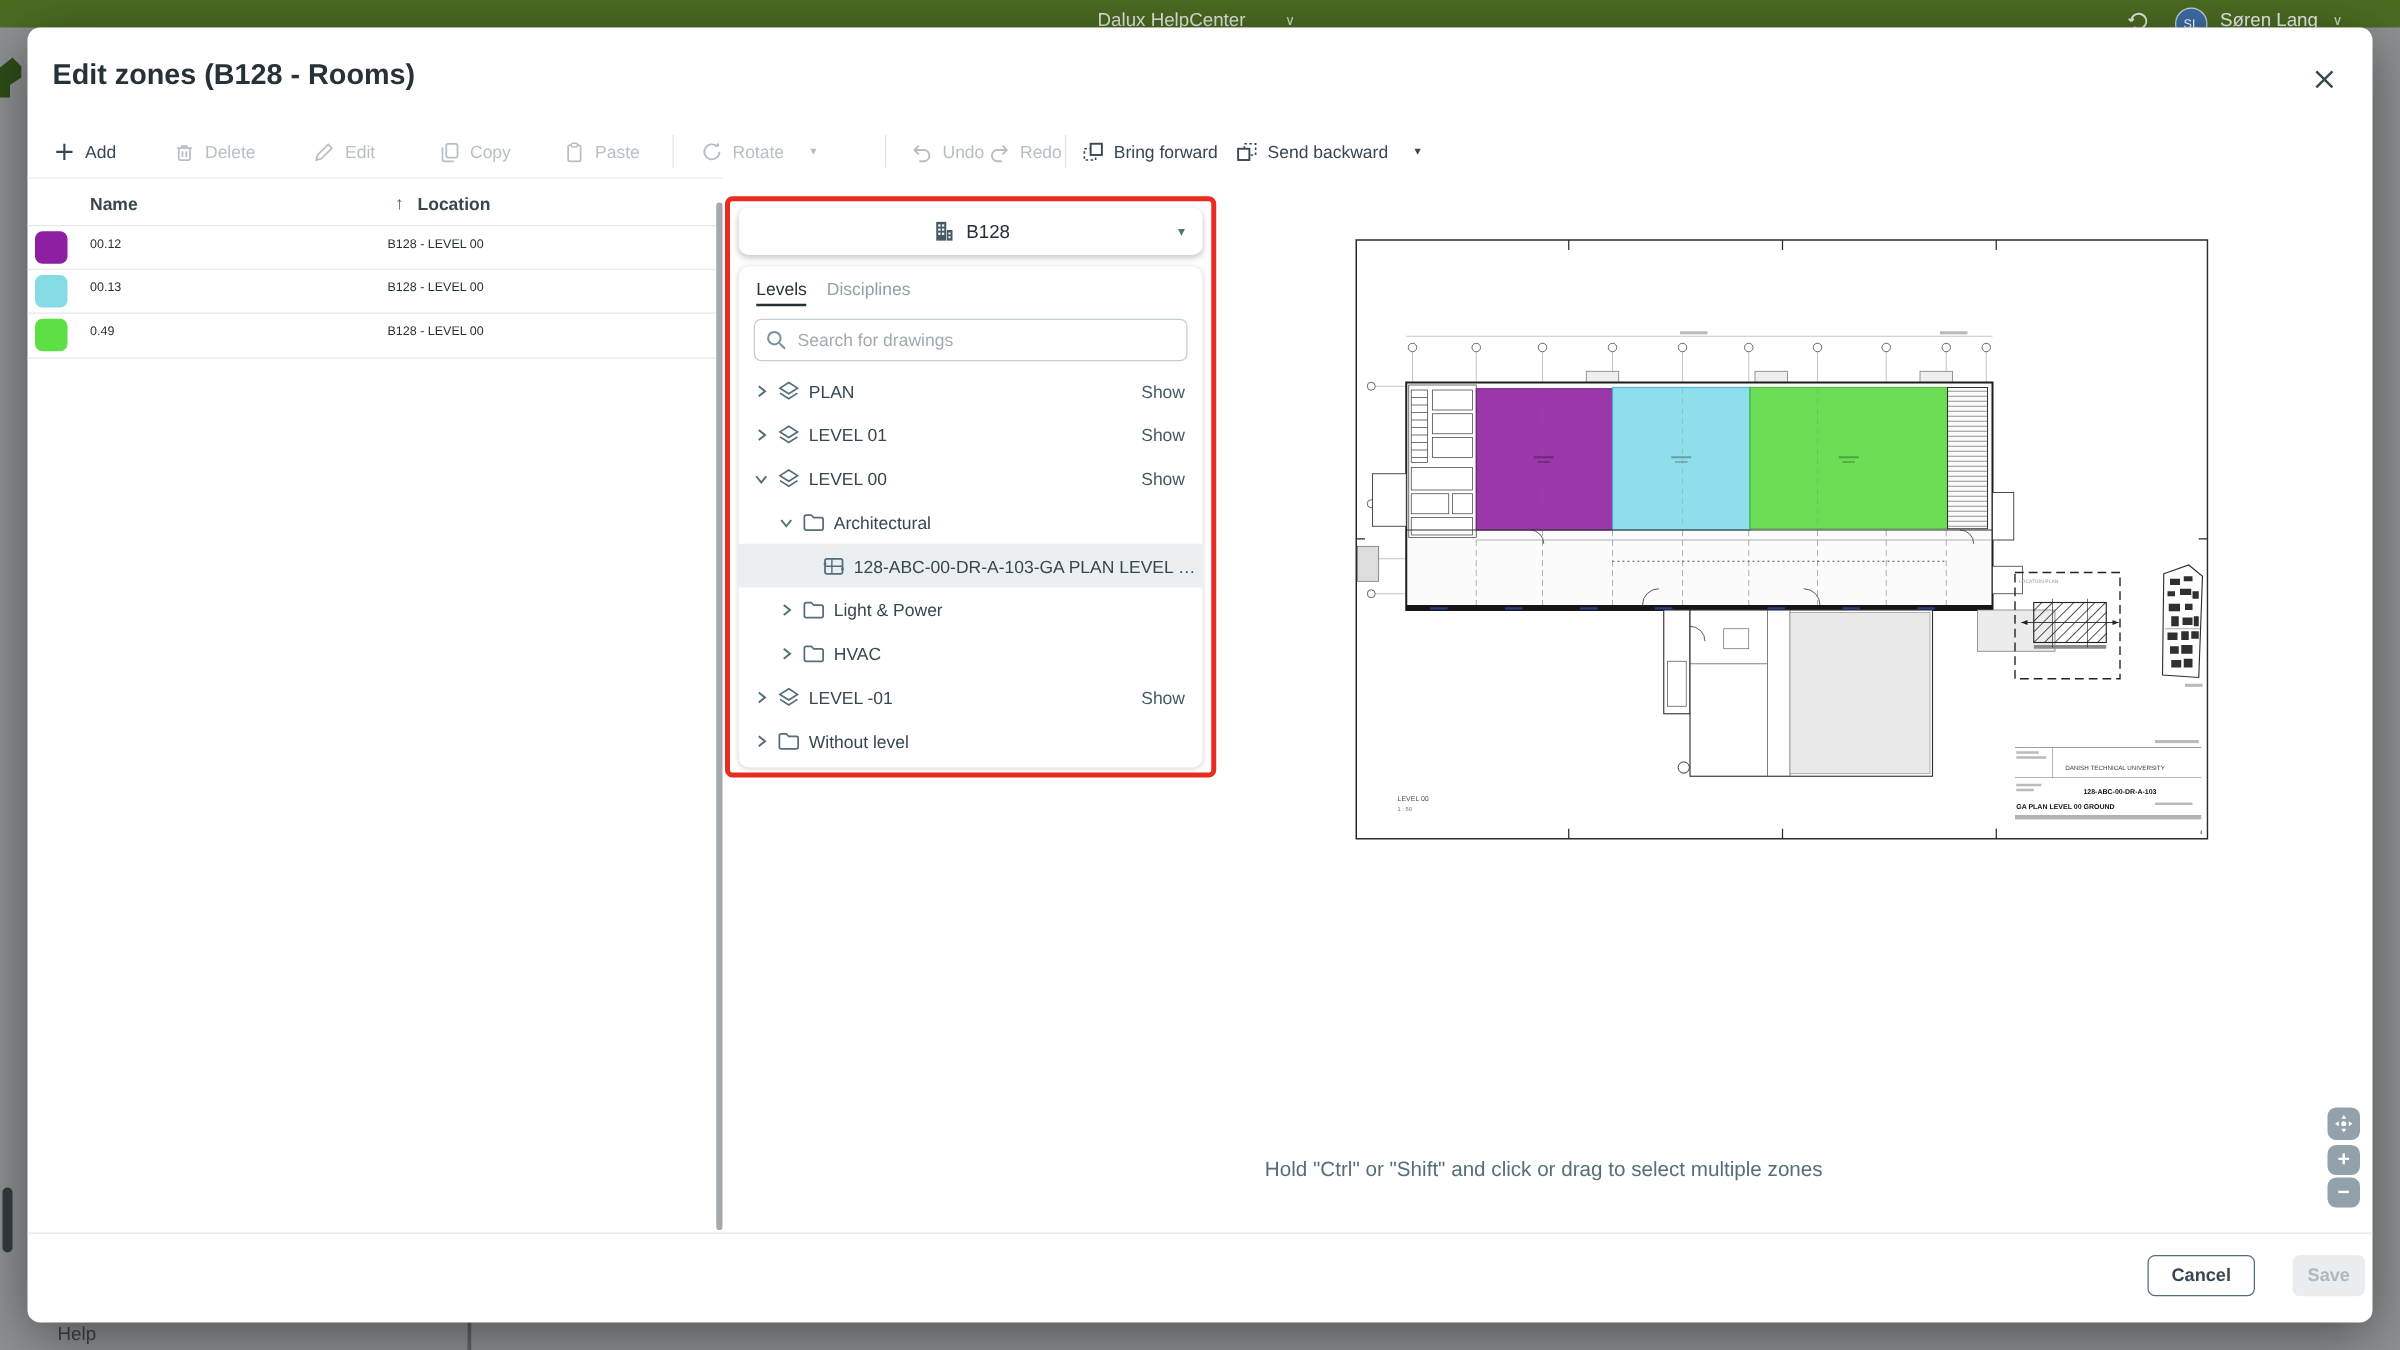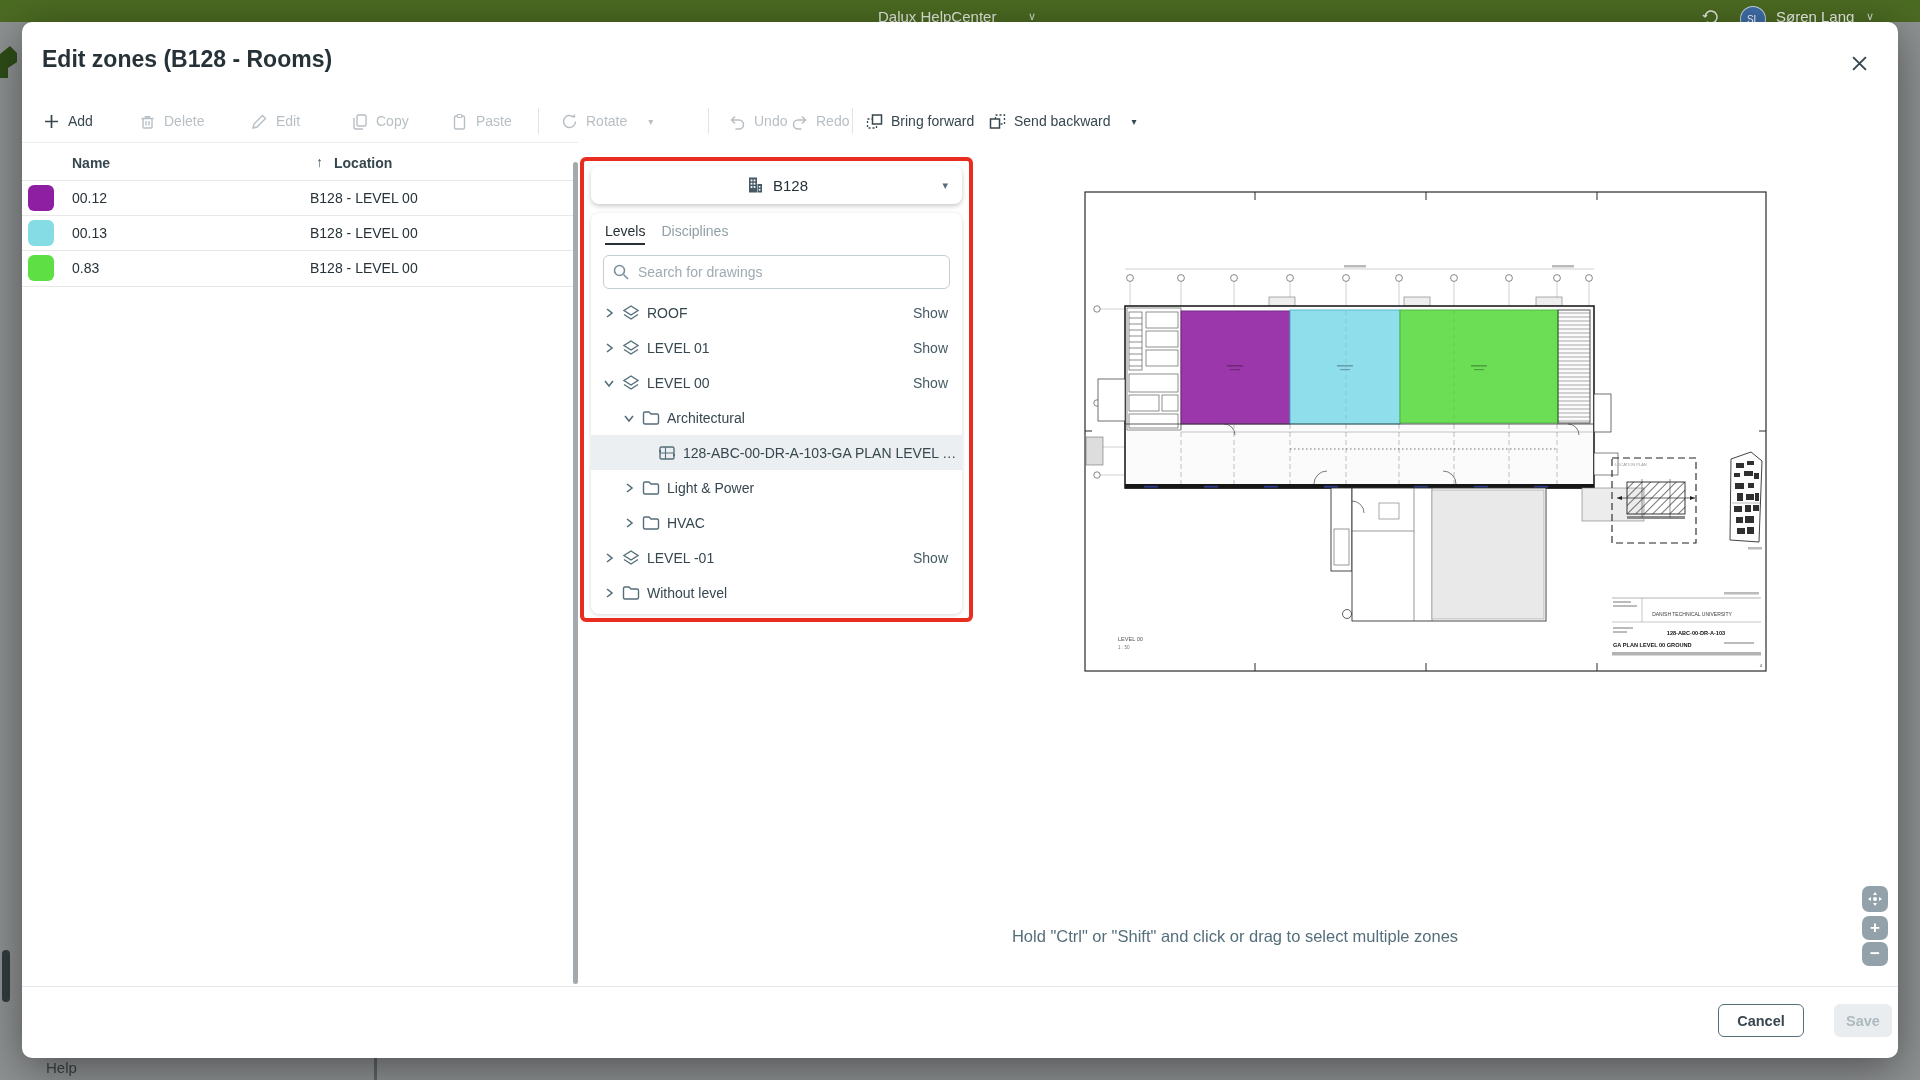--- a/index.html
+++ b/index.html
@@ -28,21 +28,21 @@
     font-size:14px;font-weight:500;color:#37474f;cursor:pointer;}
   .tb-item.disabled{color:#b7bfc4;cursor:default;}
   .tb-sep{position:absolute;top:6px;width:1px;height:26px;background:#e1e4e6;}
   .tb-caret{font-size:10px;margin-left:14px;color:inherit;}
 
   .tbl-topline{position:absolute;left:0px;top:120px;width:556px;height:1px;background:#ededed;}
   .tbl-head{position:absolute;left:0;top:124px;width:551px;height:34px;font-size:14px;font-weight:700;color:#37474f;}
   .tbl-head .c-name{position:absolute;left:50px;top:9px;}
   .tbl-head .c-sort{position:absolute;left:294px;top:8px;font-size:14px;color:#455a64;}
   .tbl-head .c-loc{position:absolute;left:312px;top:9px;}
-  .tbl-row{position:absolute;left:0;width:551px;height:35px;border-top:1px solid #e8e8e8;font-size:14px;color:#263238;}
+  .tbl-row{position:absolute;left:0;width:551px;height:35px;border-top:1px solid #e8e8e8;font-size:10px;color:#263238;}
   .tbl-row .swatch{position:absolute;left:6px;top:4px;width:26px;height:26px;border-radius:6px;}
   .tbl-row .r-name{position:absolute;left:50px;top:9px;}
   .tbl-row .r-loc{position:absolute;left:288px;top:9px;text-align:center;}
   .tbl-row.last{border-bottom:1px solid #e8e8e8;}
 
   .splitter{position:absolute;left:551px;top:140px;width:5px;height:822px;background:#a3a9ac;border-radius:3px;}
 
   .panel{position:absolute;left:558px;top:135px;width:393px;height:465px;box-sizing:border-box;
     border:4px solid #e92c20;border-radius:6px;background:#fff;}
   .card1{margin:5px 7px 0 7px;height:38px;border-radius:8px;background:#fff;
@@ -199,21 +199,21 @@
     <span class="r-name">00.12</span>
     <span class="r-loc">B128 - LEVEL 00</span>
   </div>
   <div class="tbl-row" style="top:193px">
     <span class="swatch" style="background: rgb(133, 220, 229);"></span>
     <span class="r-name">00.13</span>
     <span class="r-loc">B128 - LEVEL 00</span>
   </div>
   <div class="tbl-row last" style="top:228px">
     <span class="swatch" style="background: rgb(94, 224, 69);"></span>
-    <span class="r-name">0.83</span>
+    <span class="r-name">0.49</span>
     <span class="r-loc">B128 - LEVEL 00</span>
   </div>
 
   <div class="splitter"></div>
 
   <div class="panel" style="border-color: rgb(233, 44, 32);">
     <div class="card1">
       <svg width="20" height="20" viewBox="0 0 20 20">
         <rect x="4" y="2.5" width="8" height="15" fill="#455a64"></rect>
         <rect x="12.5" y="9" width="4.5" height="8.5" fill="#455a64"></rect>
@@ -250,21 +250,21 @@
             <svg width="12" height="12" viewBox="0 0 12 12">
               <path d="M4 2l5 4-5 4" fill="none" stroke="#546e7a" stroke-width="1.6"></path>
             </svg>
           </span>
         <span class="ticon">
             <svg width="20" height="20" viewBox="0 0 20 20">
               <path d="M10 3l7 4.5L10 12 3 7.5z" fill="none" stroke="#546e7a" stroke-width="1.4"></path>
               <path d="M3 11.5l7 4.5 7-4.5" fill="none" stroke="#546e7a" stroke-width="1.4"></path>
             </svg>
           </span>
-        <span class="tlabel">ROOF</span>
+        <span class="tlabel">PLAN</span>
         <span class="show">Show</span>
       </div>
       <div class="trow">
         <span class="chev">
             <svg width="12" height="12" viewBox="0 0 12 12">
               <path d="M4 2l5 4-5 4" fill="none" stroke="#546e7a" stroke-width="1.6"></path>
             </svg>
           </span>
         <span class="ticon">
             <svg width="20" height="20" viewBox="0 0 20 20">

